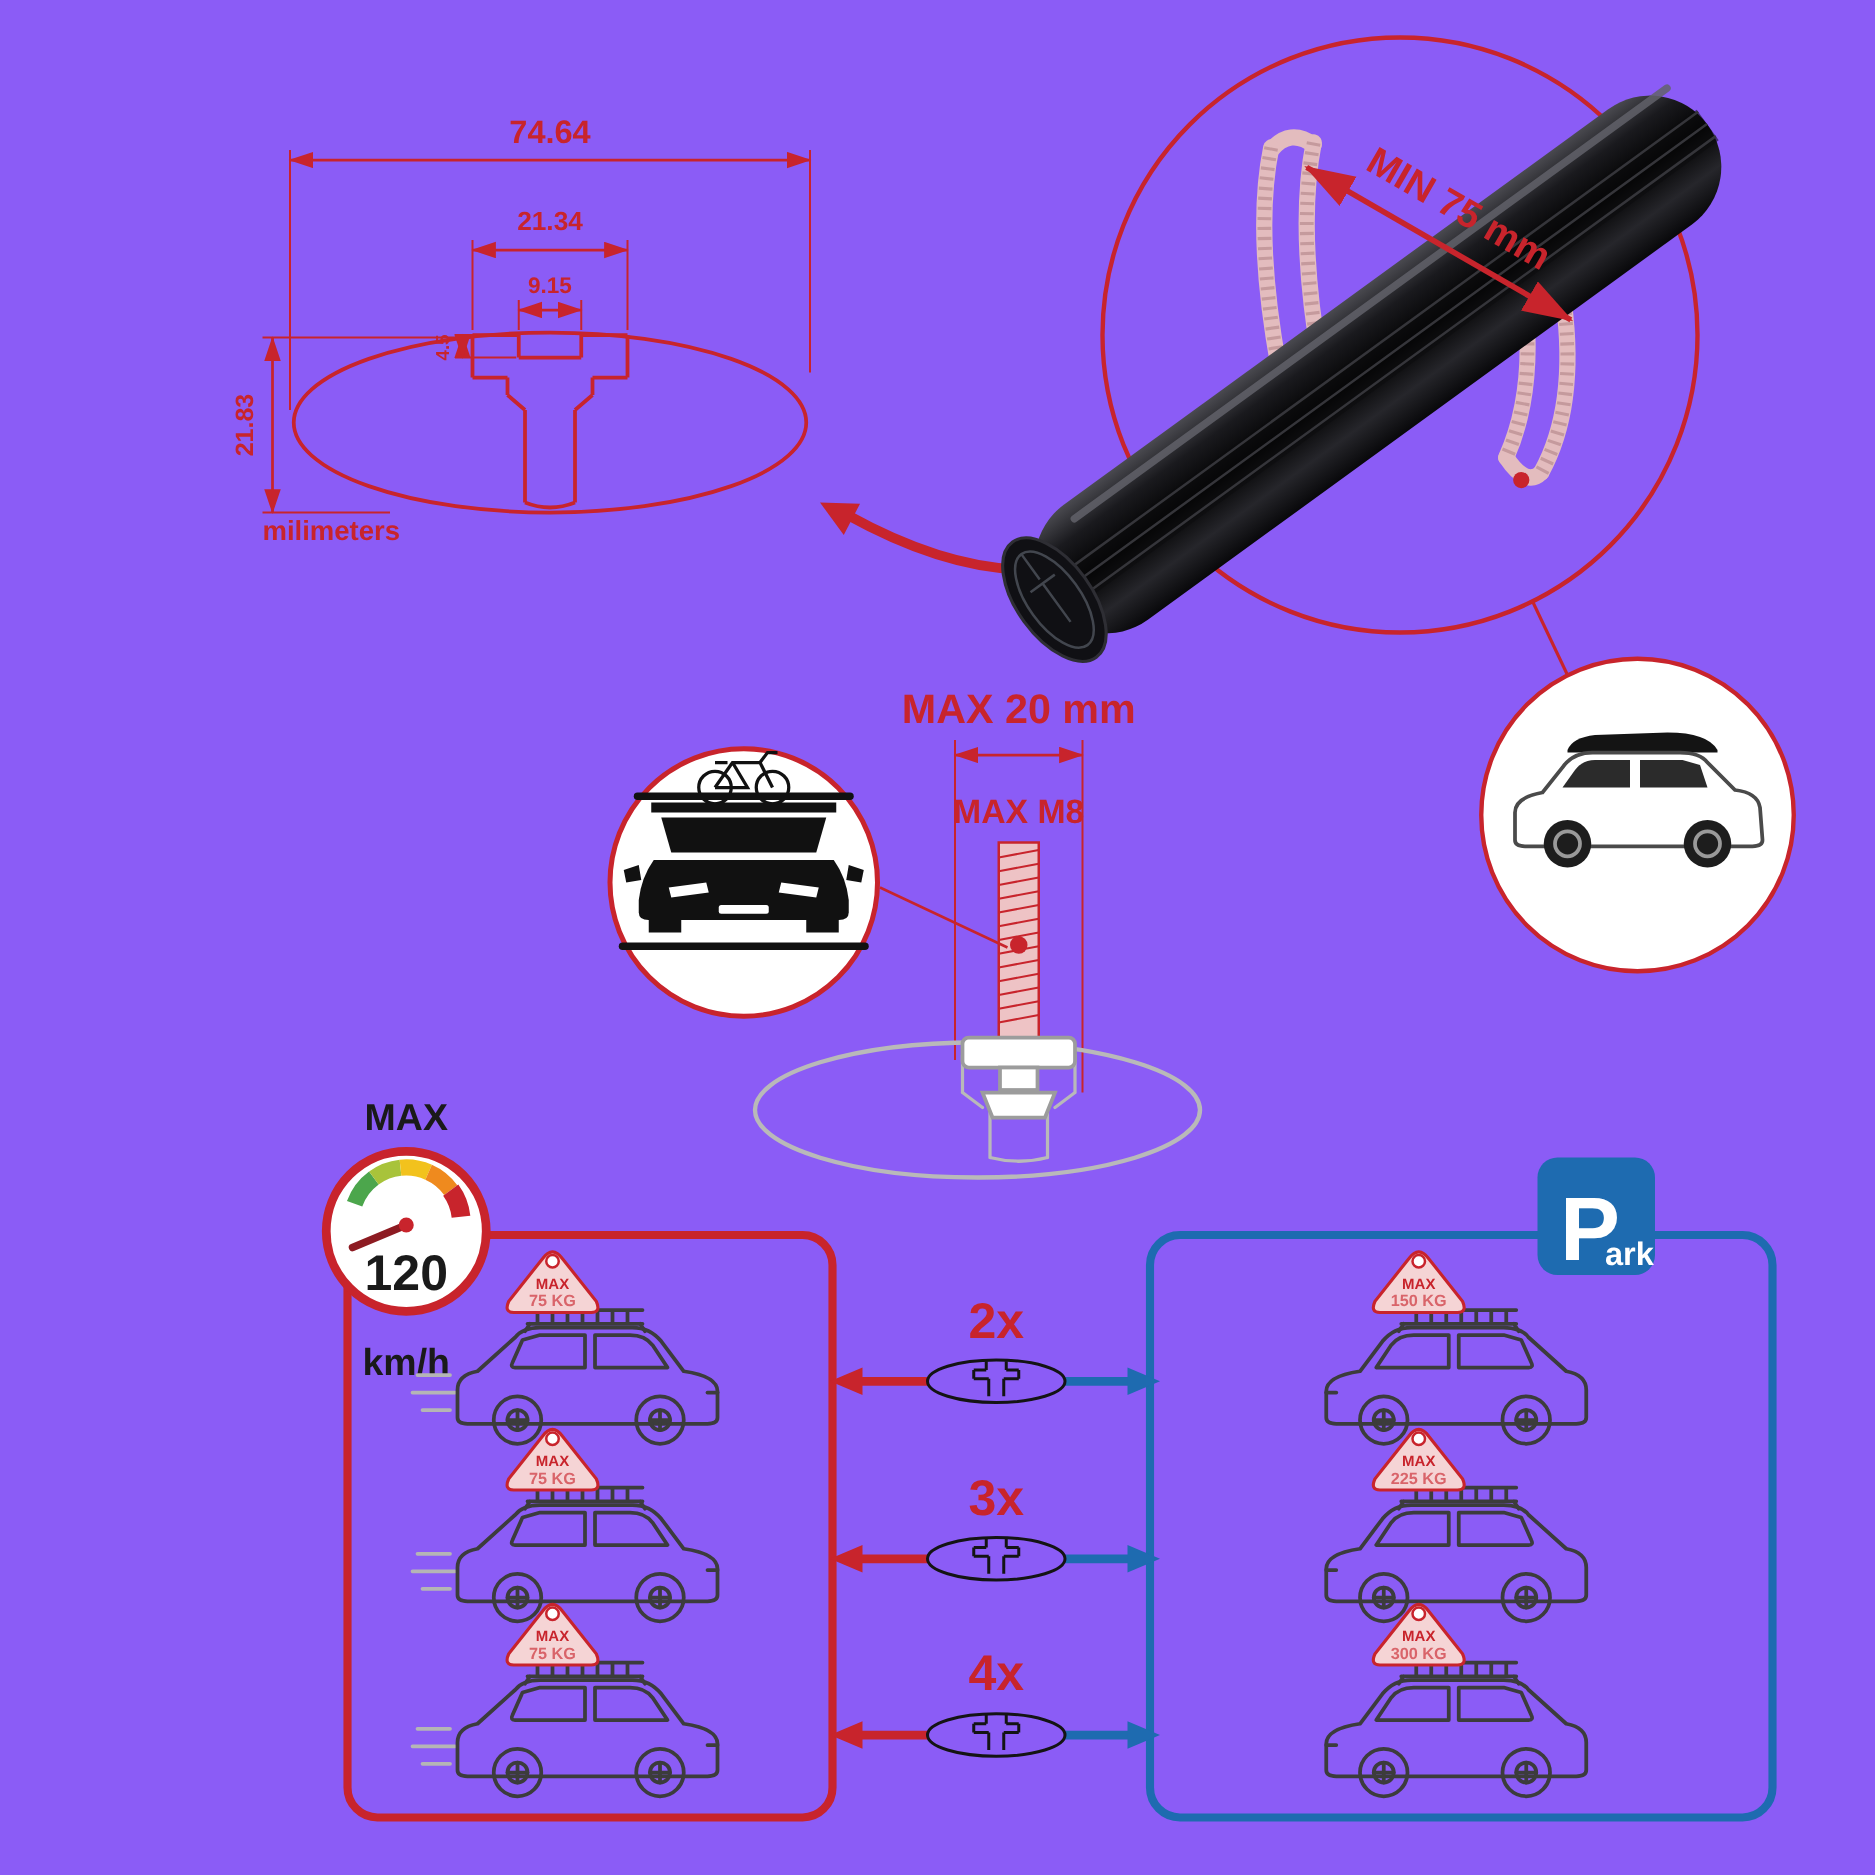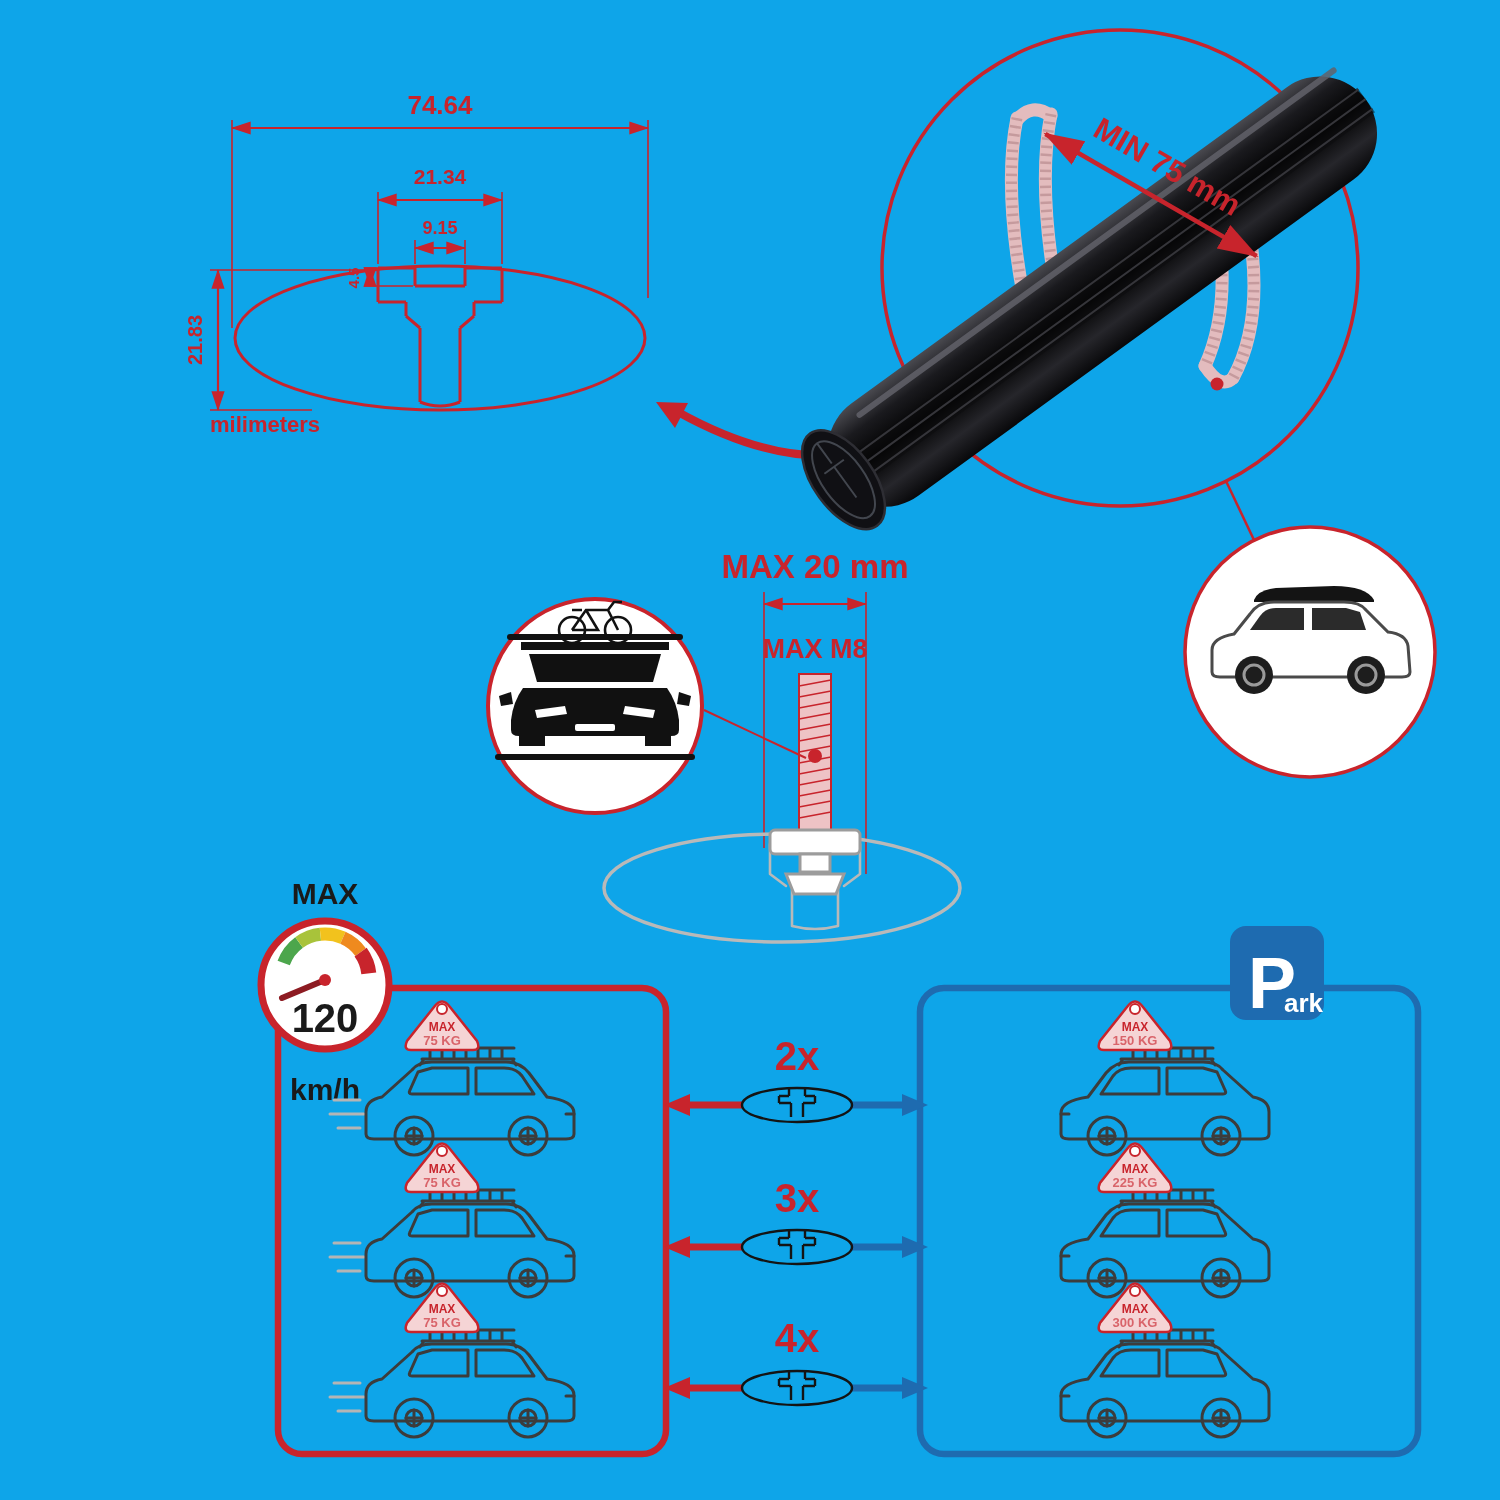--- a/index.html
+++ b/index.html
@@ -1,16 +1,16 @@
 <!DOCTYPE html>
 <html><head>
 <meta charset="utf-8">
 <style>
   html,body{margin:0;padding:0;background:#fff;}
-  #canvas{position:relative;width:1500px;height:1500px;background:#0ea5e9;overflow:hidden;
+  #canvas{position:relative;width:1500px;height:1500px;background:#8b5cf6;overflow:hidden;
           font-family:"Liberation Sans",sans-serif;}
   svg{position:absolute;overflow:visible;}
   text{font-family:"Liberation Sans",sans-serif;}
   .red-t{fill:#c8242c;font-weight:bold;}
   .blk-t{fill:#1a1a1a;font-weight:bold;}
   .wht-t{fill:#ffffff;font-weight:bold;}
   .mid{text-anchor:middle;}
   .dimline{stroke:#c8242c;stroke-width:2.2;fill:none;}
   .extline{stroke:#c8242c;stroke-width:1.6;fill:none;}
   .profile{stroke:#c8242c;stroke-width:3;fill:none;stroke-linejoin:round;}

